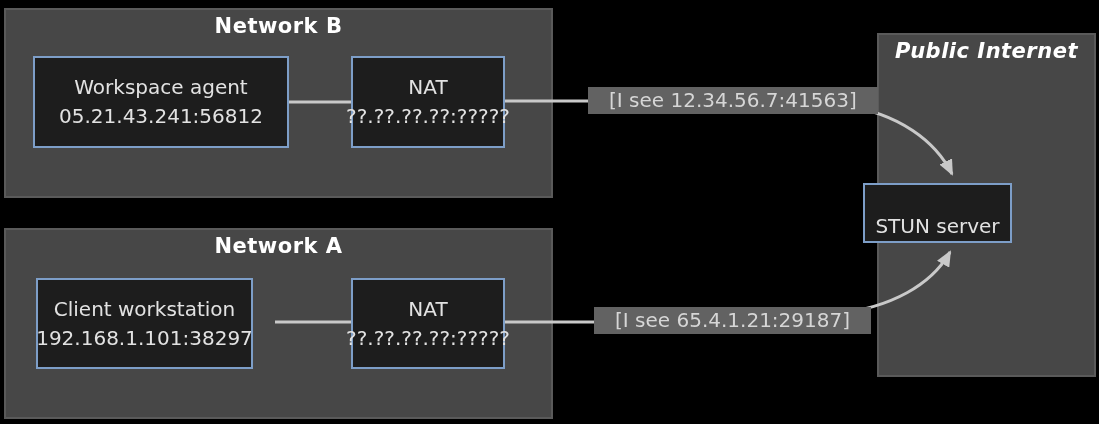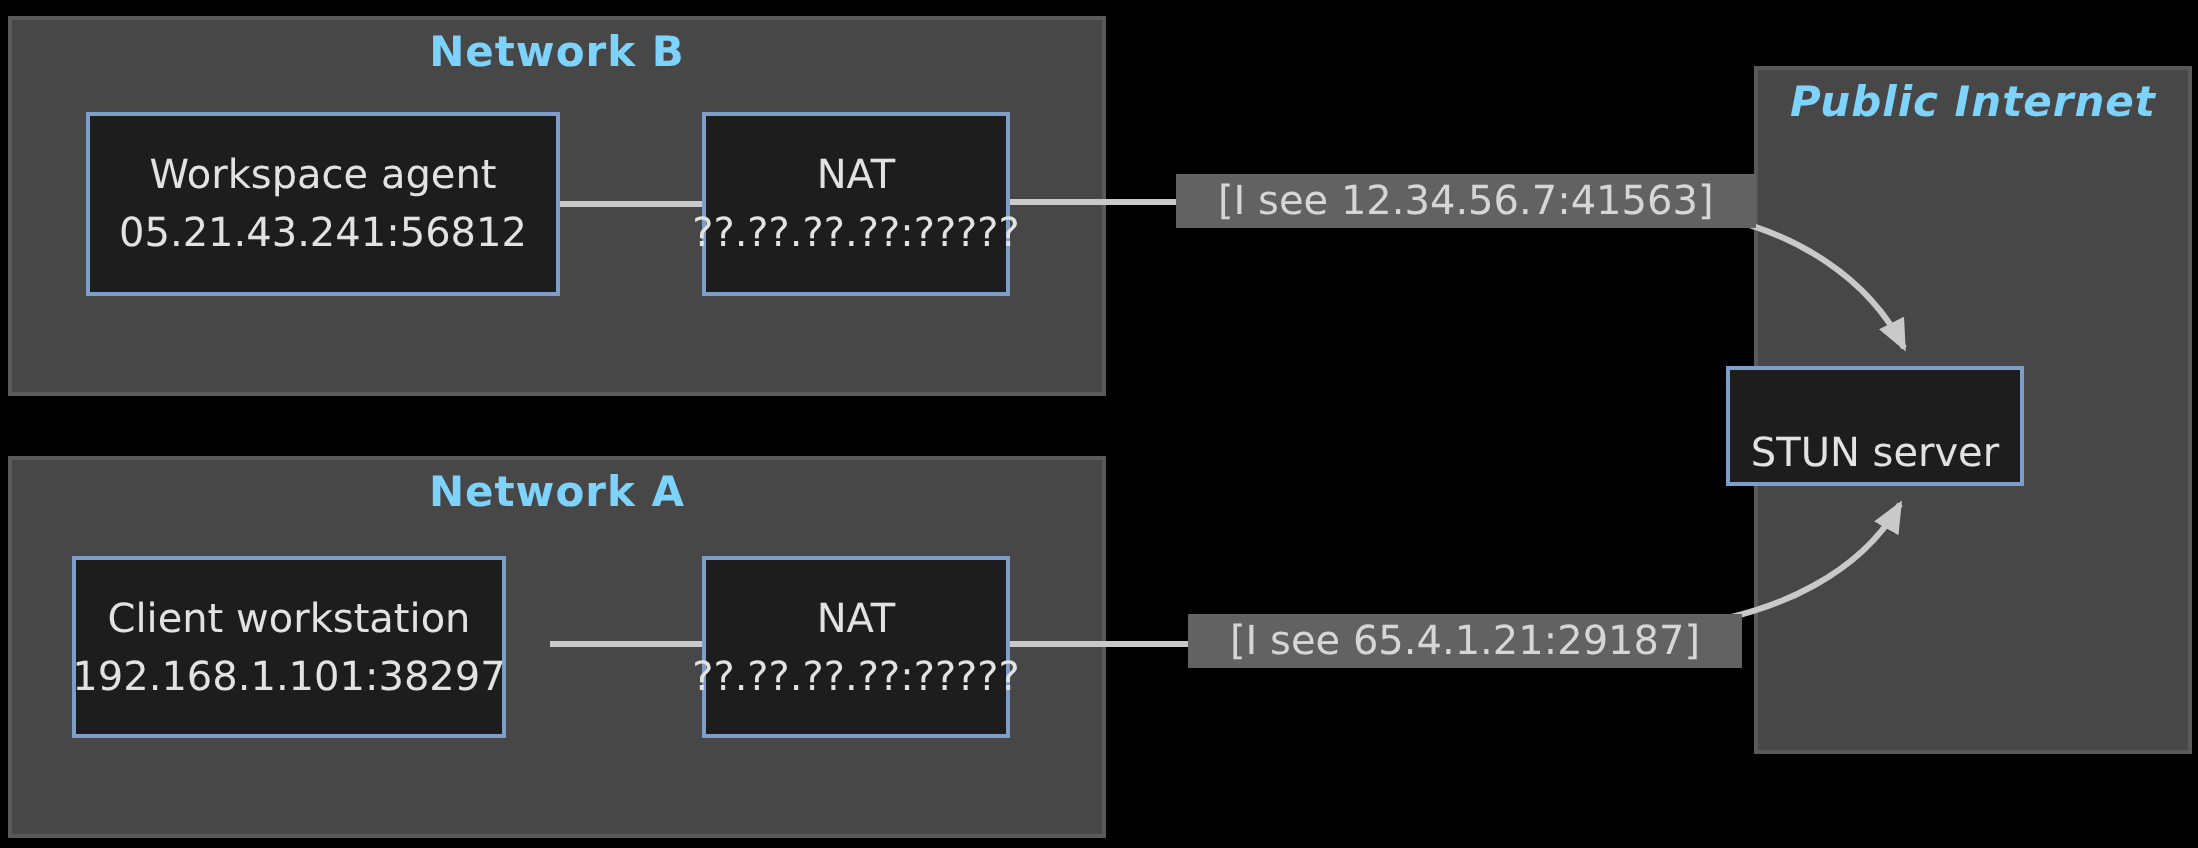--- a/index.html
+++ b/index.html
@@ -22,21 +22,21 @@
     box-sizing: border-box;
   }
   .region-title {
     position: absolute;
     top: 4px;
     left: 0;
     width: 100%;
     text-align: center;
     font-size: 21px;
     font-weight: bold;
-    color: #7dd3fc;
+    color: #ffffff;
     letter-spacing: 0.5px;
   }
   .node {
     position: absolute;
     background: #1d1d1d;
     border: 2px solid #7d9ec8;
     box-sizing: border-box;
     display: flex;
     flex-direction: column;
     align-items: center;
@@ -96,21 +96,21 @@
       </marker>
     </defs>
     <path class="wire" d="M272,102 H351"></path>
     <path class="wire" d="M505,101 H588"></path>
     <path class="wire" d="M275,322 H351"></path>
     <path class="wire" d="M505,322 H594"></path>
     <path class="wire" d="M841,105 C900,113 936,142 952,174" marker-end="url(#arrowhead)"></path>
     <path class="wire" d="M834,314 C892,308 932,284 950,252" marker-end="url(#arrowhead)"></path>
   </svg>
 
-  <div class="node" style="left:43px; top:56px; width:237px; height:92px;">
+  <div class="node" style="left:33px; top:56px; width:256px; height:92px;">
     <div class="node-name">Workspace agent</div>
     <div class="node-addr">05.21.43.241:56812</div>
   </div>
 
   <div class="node" style="left:351px; top:56px; width:154px; height:92px;">
     <div class="node-name">NAT</div>
     <div class="node-addr">??.??.??.??:?????</div>
   </div>
 
   <div class="node" style="left:36px; top:278px; width:217px; height:91px;">

